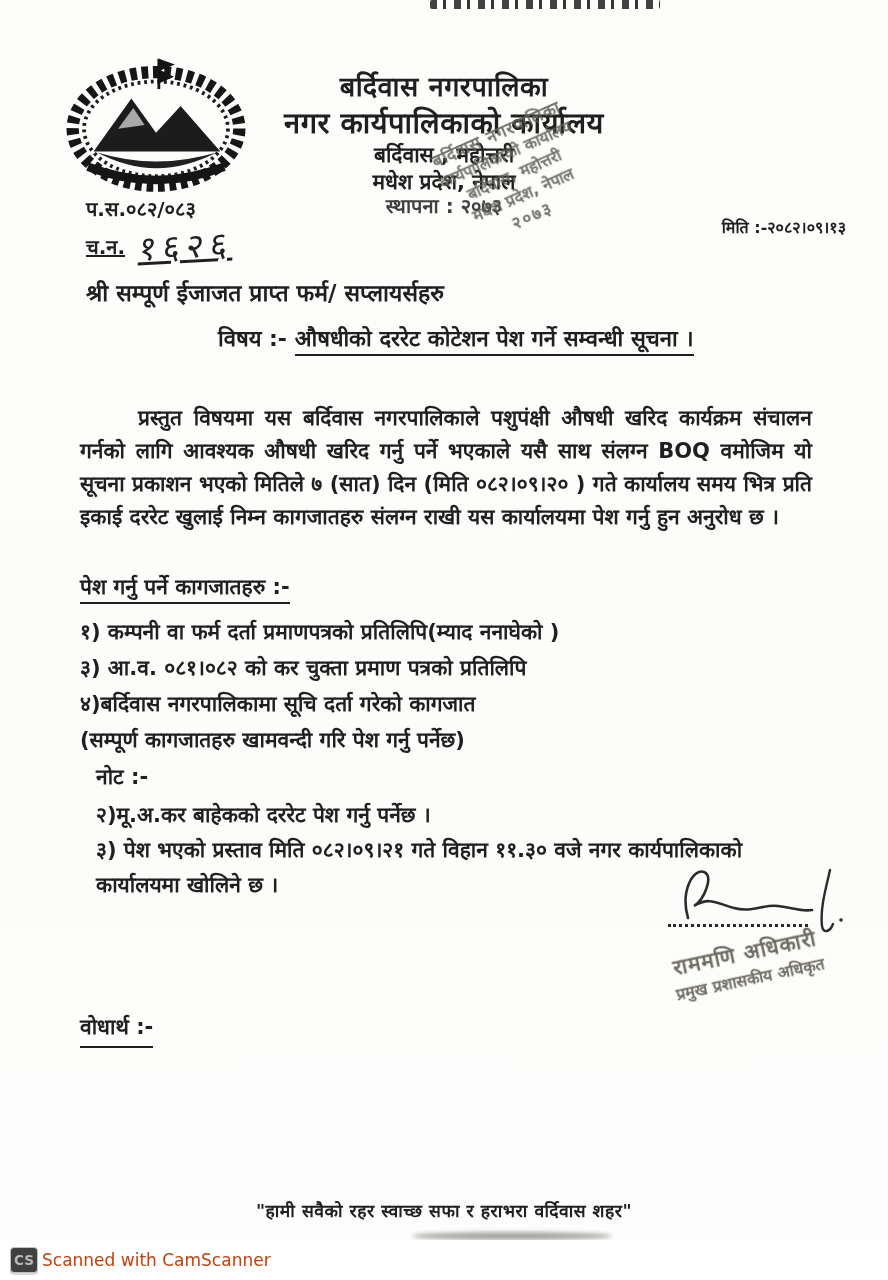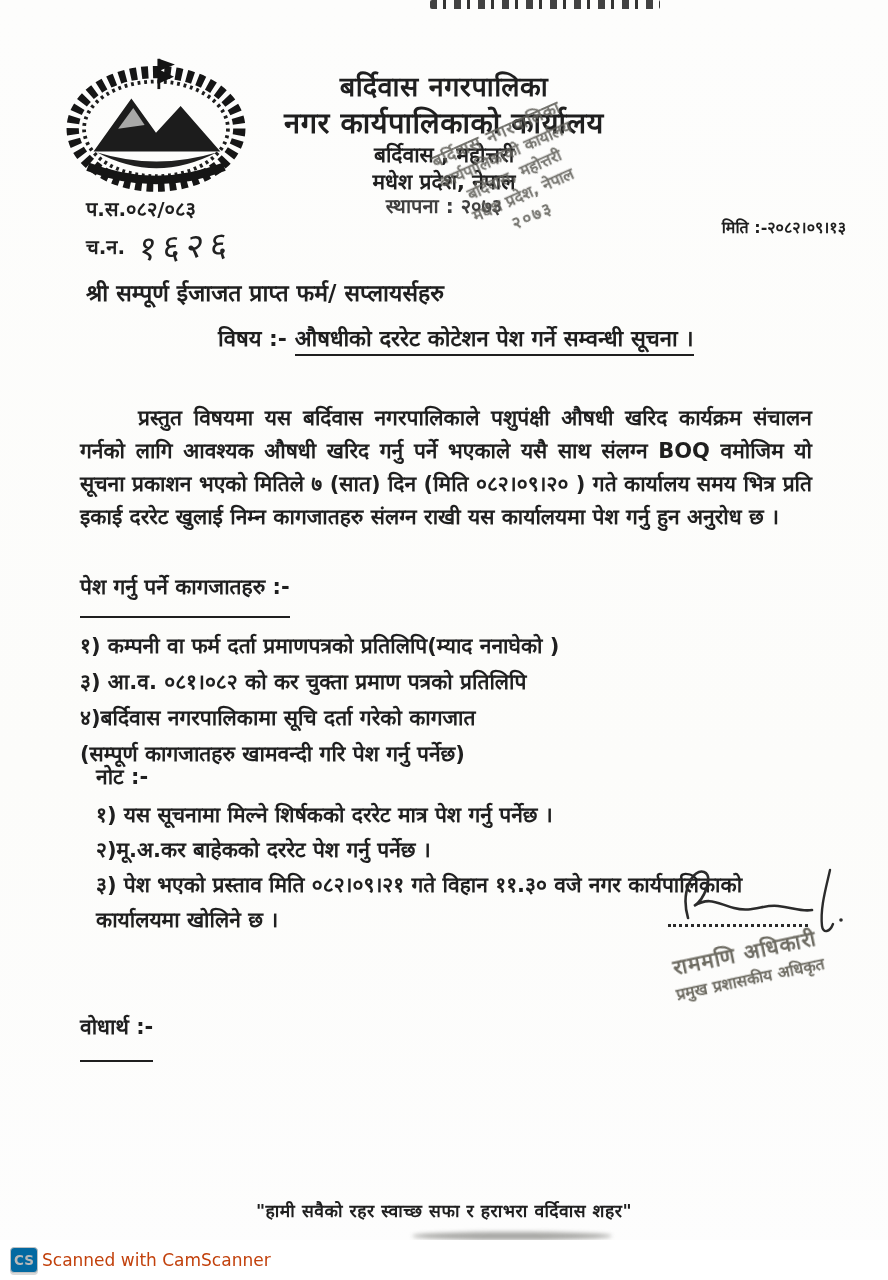--- a/index.html
+++ b/index.html
@@ -23,21 +23,21 @@
   .emblem{position:absolute;left:58px;top:55px;width:196px;height:142px;}
   
   .letterhead{position:absolute;left:0;top:70px;width:100%;text-align:center;}
   .lh1{font-size:27px;font-weight:700;letter-spacing:.5px;line-height:34px;}
   .lh2{font-size:29px;font-weight:700;letter-spacing:.5px;line-height:38px;}
   .lh3{font-size:21px;font-weight:700;line-height:27px;}
   .lh4{font-size:21px;font-weight:700;line-height:26px;}
   .lh5{font-size:20px;font-weight:600;line-height:22px;opacity:.85;}
   
   .ref-block{position:absolute;left:86px;top:195px;font-size:20px;font-weight:700;}
-  .ref-line2{margin-top:10px;display:flex;align-items:flex-end;gap:14px;}
+  .ref-line2{margin-top:10px;display:flex;align-items:flex-end;gap:14px;text-decoration:underline;}
   .handwritten-no{
     font-size:34px;font-weight:400;transform:rotate(-3deg) skewX(-8deg);
     letter-spacing:6px;line-height:28px;color:#222;
   }
   .date-block{position:absolute;right:42px;top:216px;font-size:16px;font-weight:700;}
   
   .office-stamp{
     position:absolute;left:368px;top:178px;width:270px;
     transform:rotate(-24deg);transform-origin:left top;
     text-align:center;color:#61605a;opacity:.88;filter:blur(.4px);
@@ -52,49 +52,49 @@
   .addressee{position:absolute;left:86px;top:276px;font-size:23px;font-weight:700;}
   .subject{position:absolute;left:218px;top:322px;font-size:22px;font-weight:700;}
   .subject .underlined{border-bottom:2.5px solid #1f1f1f;padding-bottom:3px;}
   
   .body-par{
     position:absolute;left:80px;width:732px;top:402px;
     font-size:21px;font-weight:600;line-height:33px;text-align:justify;text-indent:58px;
   }
   
   .docs{position:absolute;left:80px;top:572px;width:740px;font-size:21px;font-weight:600;}
-  .docs .heading{font-weight:700;border-bottom:2.5px solid #1f1f1f;display:inline-block;padding-bottom:16px;margin-bottom:10px;}
+  .docs .heading{font-weight:700;border-bottom:2.5px solid #1f1f1f;display:inline-block;padding-bottom:2px;margin-bottom:10px;}
   .docs .item{line-height:36px;}
   
   .notes{position:absolute;left:96px;top:762px;width:740px;font-size:21px;font-weight:600;}
   .notes .heading{font-weight:700;margin-bottom:8px;}
   .notes .item{line-height:35px;}
   
   .sig-wrap{position:absolute;left:630px;top:860px;width:240px;height:160px;}
   .sig-squiggle{position:absolute;left:30px;top:0;}
   .sig-dots{position:absolute;left:38px;top:64px;width:140px;border-bottom:3px dotted #2a2a2a;}
   .sig-stamp{
     position:absolute;left:-18px;top:78px;width:270px;text-align:center;
     transform:rotate(-12deg);color:#6e6c63;filter:blur(.35px);font-weight:700;
   }
   .sig-stamp .name{font-size:21px;letter-spacing:1px;}
   .sig-stamp .title{font-size:16px;margin-top:2px;}
   
   .cc{position:absolute;left:80px;top:1012px;width:760px;font-size:21px;font-weight:600;}
-  .cc .heading{font-weight:700;border-bottom:2.5px solid #1f1f1f;display:inline-block;padding-bottom:20px;margin-bottom:8px;}
+  .cc .heading{font-weight:700;border-bottom:2.5px solid #1f1f1f;display:inline-block;padding-bottom:6px;margin-bottom:8px;}
   .cc .line{line-height:34px;}
   
   .slogan{position:absolute;left:0;top:1198px;width:100%;text-align:center;font-size:17.5px;font-weight:700;letter-spacing:.5px;}
   .slogan-smudge{position:absolute;left:412px;top:1232px;width:200px;height:8px;background:#8a8a86;border-radius:50%;filter:blur(2.2px);opacity:.75;}
   
   .cs-bar{position:absolute;left:0;bottom:0;width:100%;height:40px;background:#ffffff;display:flex;align-items:center;}
   .cs-badge{
     margin-left:10px;width:26px;height:24px;border:1.5px solid #c2c2c2;border-radius:4px;
     color:#b9b9b9;font-size:13.5px;font-weight:700;display:flex;align-items:center;justify-content:center;
-    box-shadow:0 2px 0 #d9d9d9;background:#0369a1;
+    box-shadow:0 2px 0 #d9d9d9;background:#404040;
   }
   .cs-text{margin-left:4px;color:#c2410c;font-size:17px;font-weight:400;}
 </style>
 </head>
 <body>
 
 <div class="page">
 
   <div class="top-smudge"></div>
 
@@ -152,21 +152,20 @@
   <div class="docs">
     <div class="heading">पेश गर्नु पर्ने कागजातहरु :-</div>
     <div class="item">१) कम्पनी वा फर्म दर्ता प्रमाणपत्रको प्रतिलिपि(म्याद ननाघेको )</div>
     <div class="item">३) आ.व. ०८१।०८२ को कर चुक्ता प्रमाण पत्रको प्रतिलिपि</div>
     <div class="item">४)बर्दिवास नगरपालिकामा सूचि दर्ता गरेको कागजात</div>
     <div class="item">(सम्पूर्ण कागजातहरु खामवन्दी गरि पेश गर्नु पर्नेछ)</div>
   </div>
 
   <div class="notes">
     <div class="heading">नोट :-</div>
-    <div class="item">१) यस सूचनामा मिल्ने शिर्षकको दररेट मात्र पेश गर्नु पर्नेछ ।</div>
     <div class="item">२)मू.अ.कर बाहेकको दररेट पेश गर्नु पर्नेछ ।</div>
     <div class="item" style="width:690px;">३) पेश भएको प्रस्ताव मिति ०८२।०९।२१ गते विहान ११.३० वजे नगर कार्यपालिकाको कार्यालयमा खोलिने छ ।</div>
   </div>
 
   <div class="sig-wrap">
     <svg class="sig-squiggle" width="200" height="80" viewBox="0 0 200 80" aria-hidden="true">
       <path d="M28,58 C20,30 34,8 44,12 C54,16 44,40 34,46 C50,36 58,44 74,48 C92,53 104,44 118,46 C134,48 142,52 152,50" fill="none" stroke="#2b2b2b" stroke-width="2.6" stroke-linecap="round"></path>
       <path d="M170,10 C166,28 160,48 162,66 C163,74 170,72 173,64" fill="none" stroke="#2b2b2b" stroke-width="2.4" stroke-linecap="round"></path>
       <circle cx="181" cy="60" r="1.8" fill="#2b2b2b"></circle>
     </svg>

